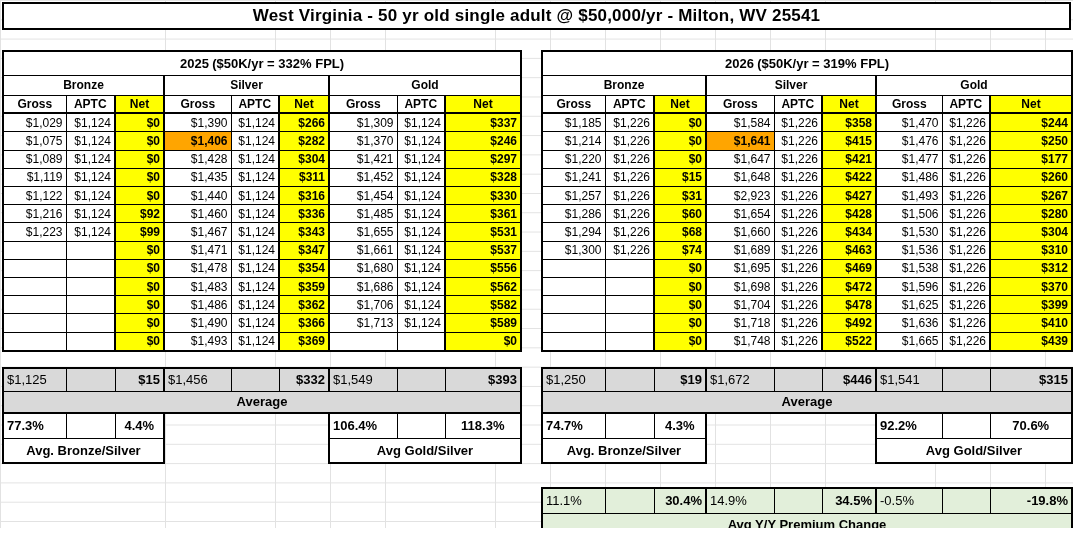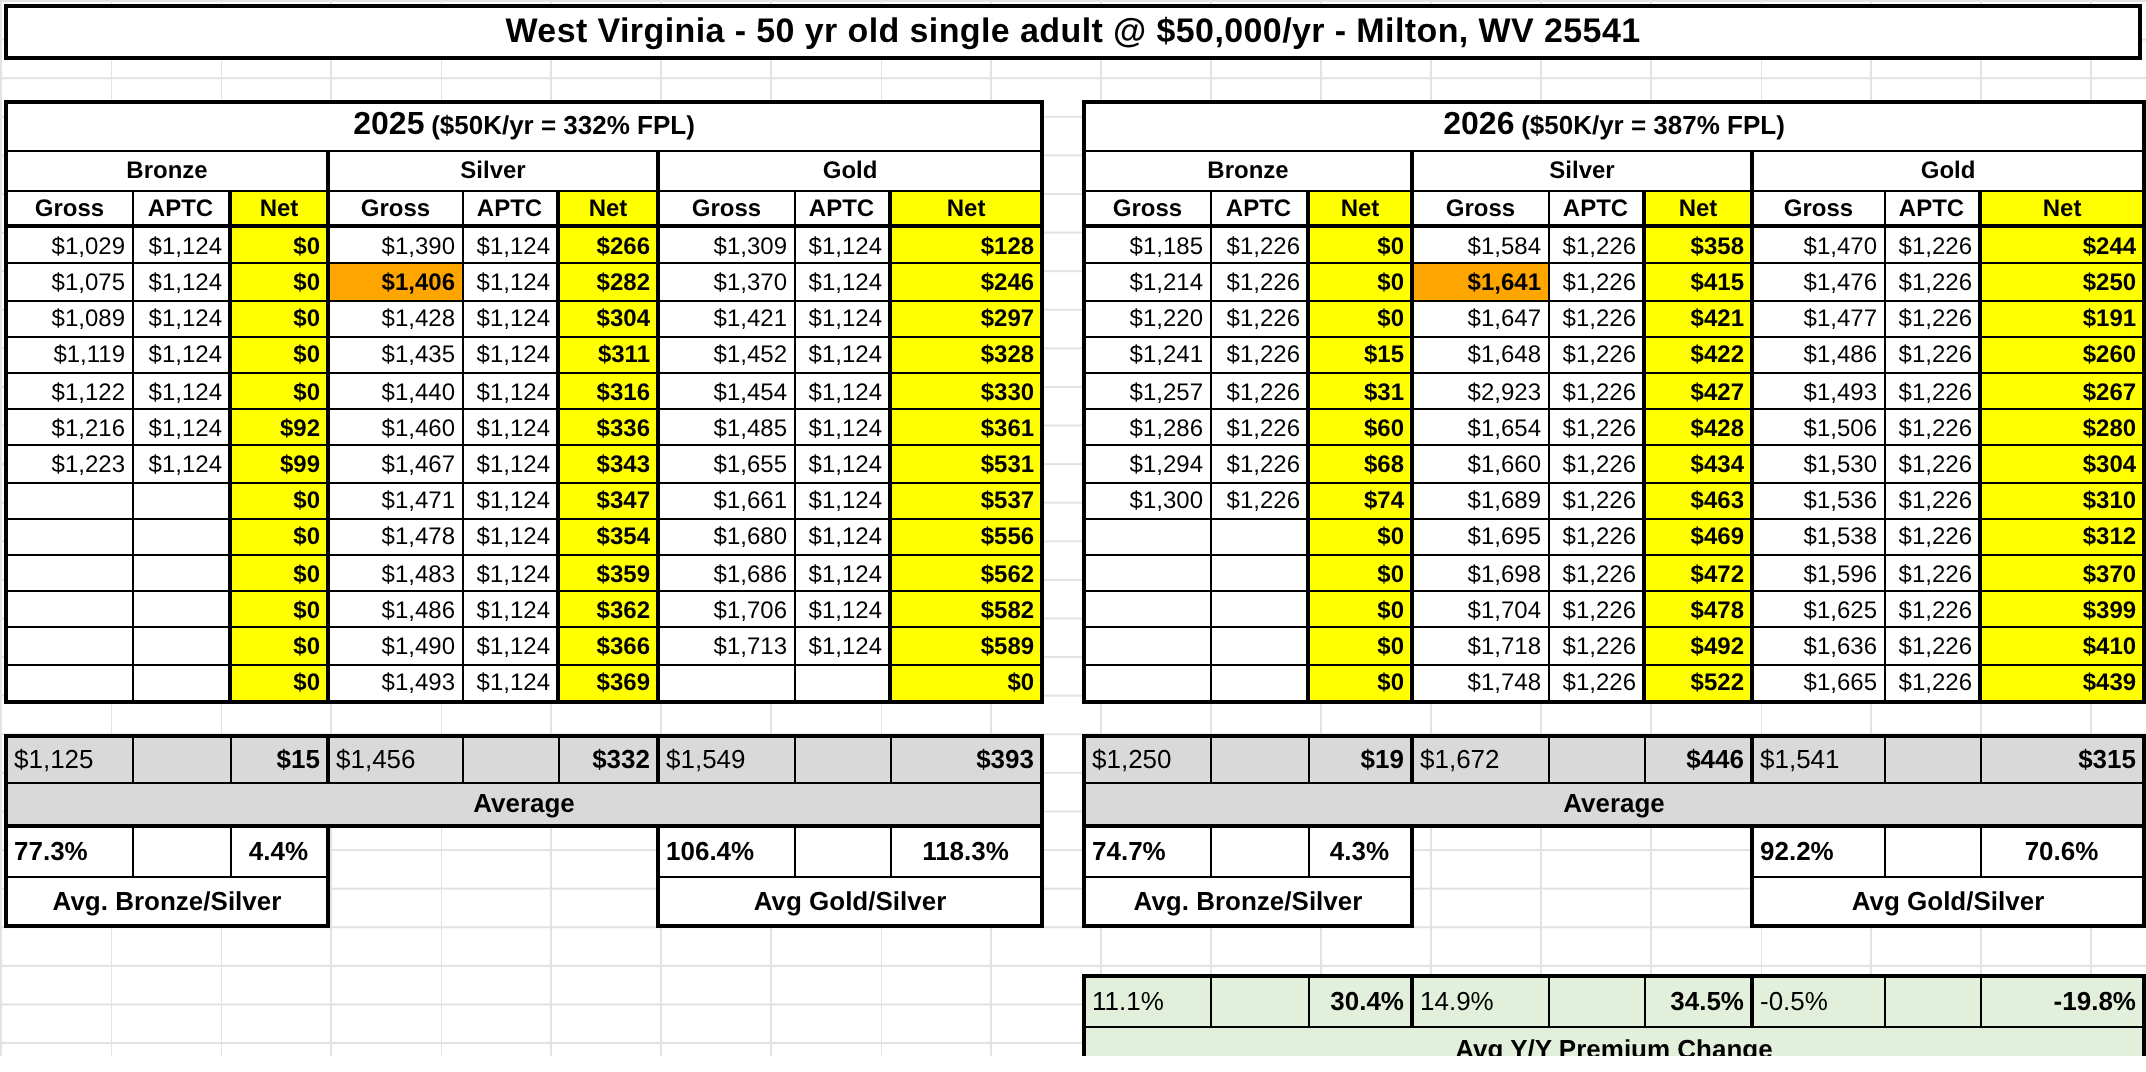--- a/index.html
+++ b/index.html
@@ -17,21 +17,21 @@
   table{border-collapse:collapse;table-layout:fixed;width:100%;}
   
   .main{height:302px;border:2px solid #000;}
   .main td{border:1px solid #000;background:#fff;font-size:12px;padding:0 3px;
     white-space:nowrap;overflow:hidden;}
   .main td.d{text-align:right;}
   .main td.net, .colhdr.net{background:var(--yellow);font-weight:bold;border-left:2px solid #000;}
   .main td.hl{background:var(--orange);font-weight:bold;}
   td.sep{border-left:2px solid #000 !important;}
   .yearhdr{text-align:center;font-weight:bold;border-bottom:2px solid #000;}
-  .yr{font-size:16px;} .sub{font-size:13px;}
+  .yr{font-size:13px;} .sub{font-size:13px;}
   .grouphdr{text-align:center;font-weight:bold;font-size:13px;}
   .colhdr{text-align:center;font-weight:bold;font-size:12px;border-bottom:2px solid #000 !important;}
   
   .summary{margin-top:15px;height:95px;border-radius:17px;}
   .summary td{font-size:13px;padding:0 3px;white-space:nowrap;overflow:hidden;}
   .avgc{background:var(--gray);border:1px solid #000;border-top:2px solid #000;}
   .avg-gross{text-align:left;}
   .avg-net{text-align:right;font-weight:bold;}
   .avglabel{background:var(--gray);border:2px solid #000;border-top:1px solid #000;
     text-align:center;font-weight:bold;font-size:14px;}
@@ -90,21 +90,21 @@
           </tr>
           <tr>
             <td class="d">$1,029</td>
             <td class="d">$1,124</td>
             <td class="d net">$0</td>
             <td class="d sep">$1,390</td>
             <td class="d">$1,124</td>
             <td class="d net">$266</td>
             <td class="d sep">$1,309</td>
             <td class="d">$1,124</td>
-            <td class="d net">$128</td>
+            <td class="d net">$337</td>
           </tr>
           <tr>
             <td class="d">$1,075</td>
             <td class="d">$1,124</td>
             <td class="d net">$0</td>
             <td class="d sep hl">$1,406</td>
             <td class="d">$1,124</td>
             <td class="d net">$282</td>
             <td class="d sep">$1,370</td>
             <td class="d">$1,124</td>
@@ -288,21 +288,21 @@
           <col style="width: 52px;">
           <col style="width: 68px;">
           <col style="width: 48px;">
           <col style="width: 54px;">
           <col style="width: 66px;">
           <col style="width: 48px;">
           <col style="width: 82px;">
         </colgroup>
         <tbody>
           <tr style="height: 24px;">
-            <td class="yearhdr" colspan="9"><span class="yr">2026</span> <span class="sub">($50K/yr = 387% FPL)</span></td>
+            <td class="yearhdr" colspan="9"><span class="yr">2026</span> <span class="sub">($50K/yr = 319% FPL)</span></td>
           </tr>
           <tr style="height: 20px;">
             <td class="grouphdr" colspan="3">Bronze</td>
             <td class="grouphdr sep" colspan="3">Silver</td>
             <td class="grouphdr sep" colspan="3">Gold</td>
           </tr>
           <tr style="height: 18px;">
             <td class="colhdr">Gross</td>
             <td class="colhdr">APTC</td>
             <td class="colhdr net">Net</td>
@@ -337,21 +337,21 @@
           </tr>
           <tr>
             <td class="d">$1,220</td>
             <td class="d">$1,226</td>
             <td class="d net">$0</td>
             <td class="d sep">$1,647</td>
             <td class="d">$1,226</td>
             <td class="d net">$421</td>
             <td class="d sep">$1,477</td>
             <td class="d">$1,226</td>
-            <td class="d net">$191</td>
+            <td class="d net">$177</td>
           </tr>
           <tr>
             <td class="d">$1,241</td>
             <td class="d">$1,226</td>
             <td class="d net">$15</td>
             <td class="d sep">$1,648</td>
             <td class="d">$1,226</td>
             <td class="d net">$422</td>
             <td class="d sep">$1,486</td>
             <td class="d">$1,226</td>

